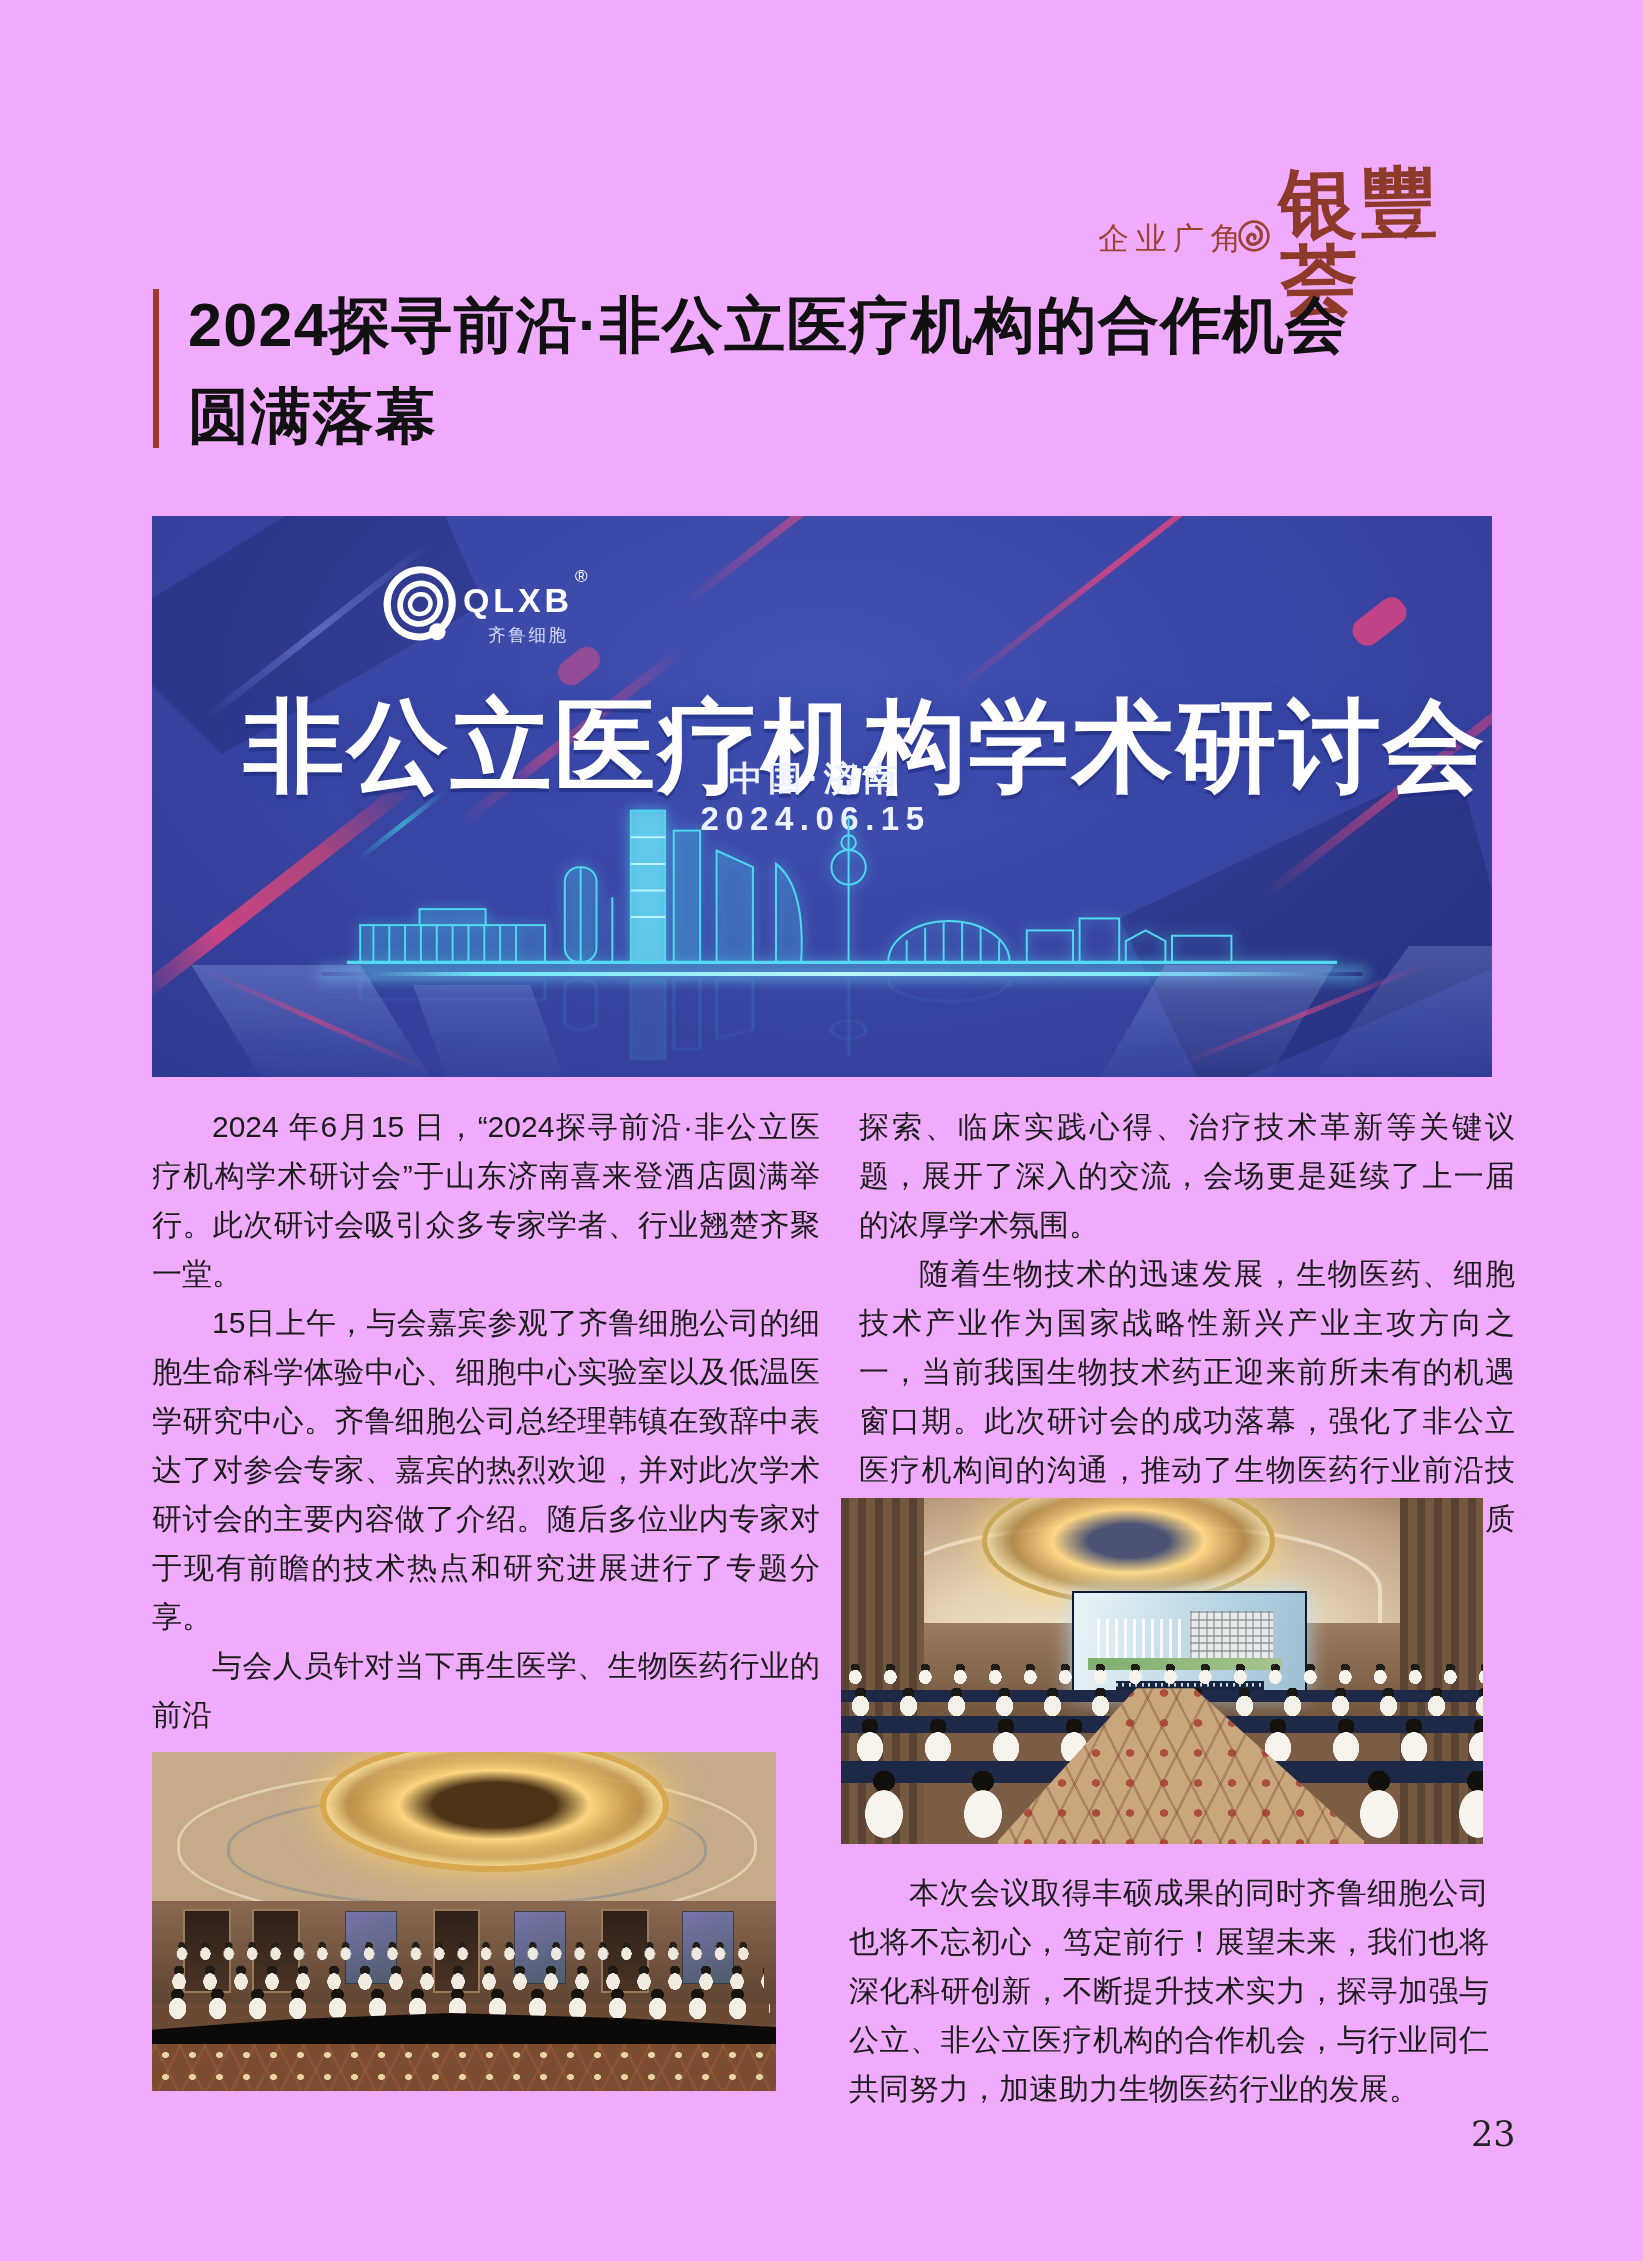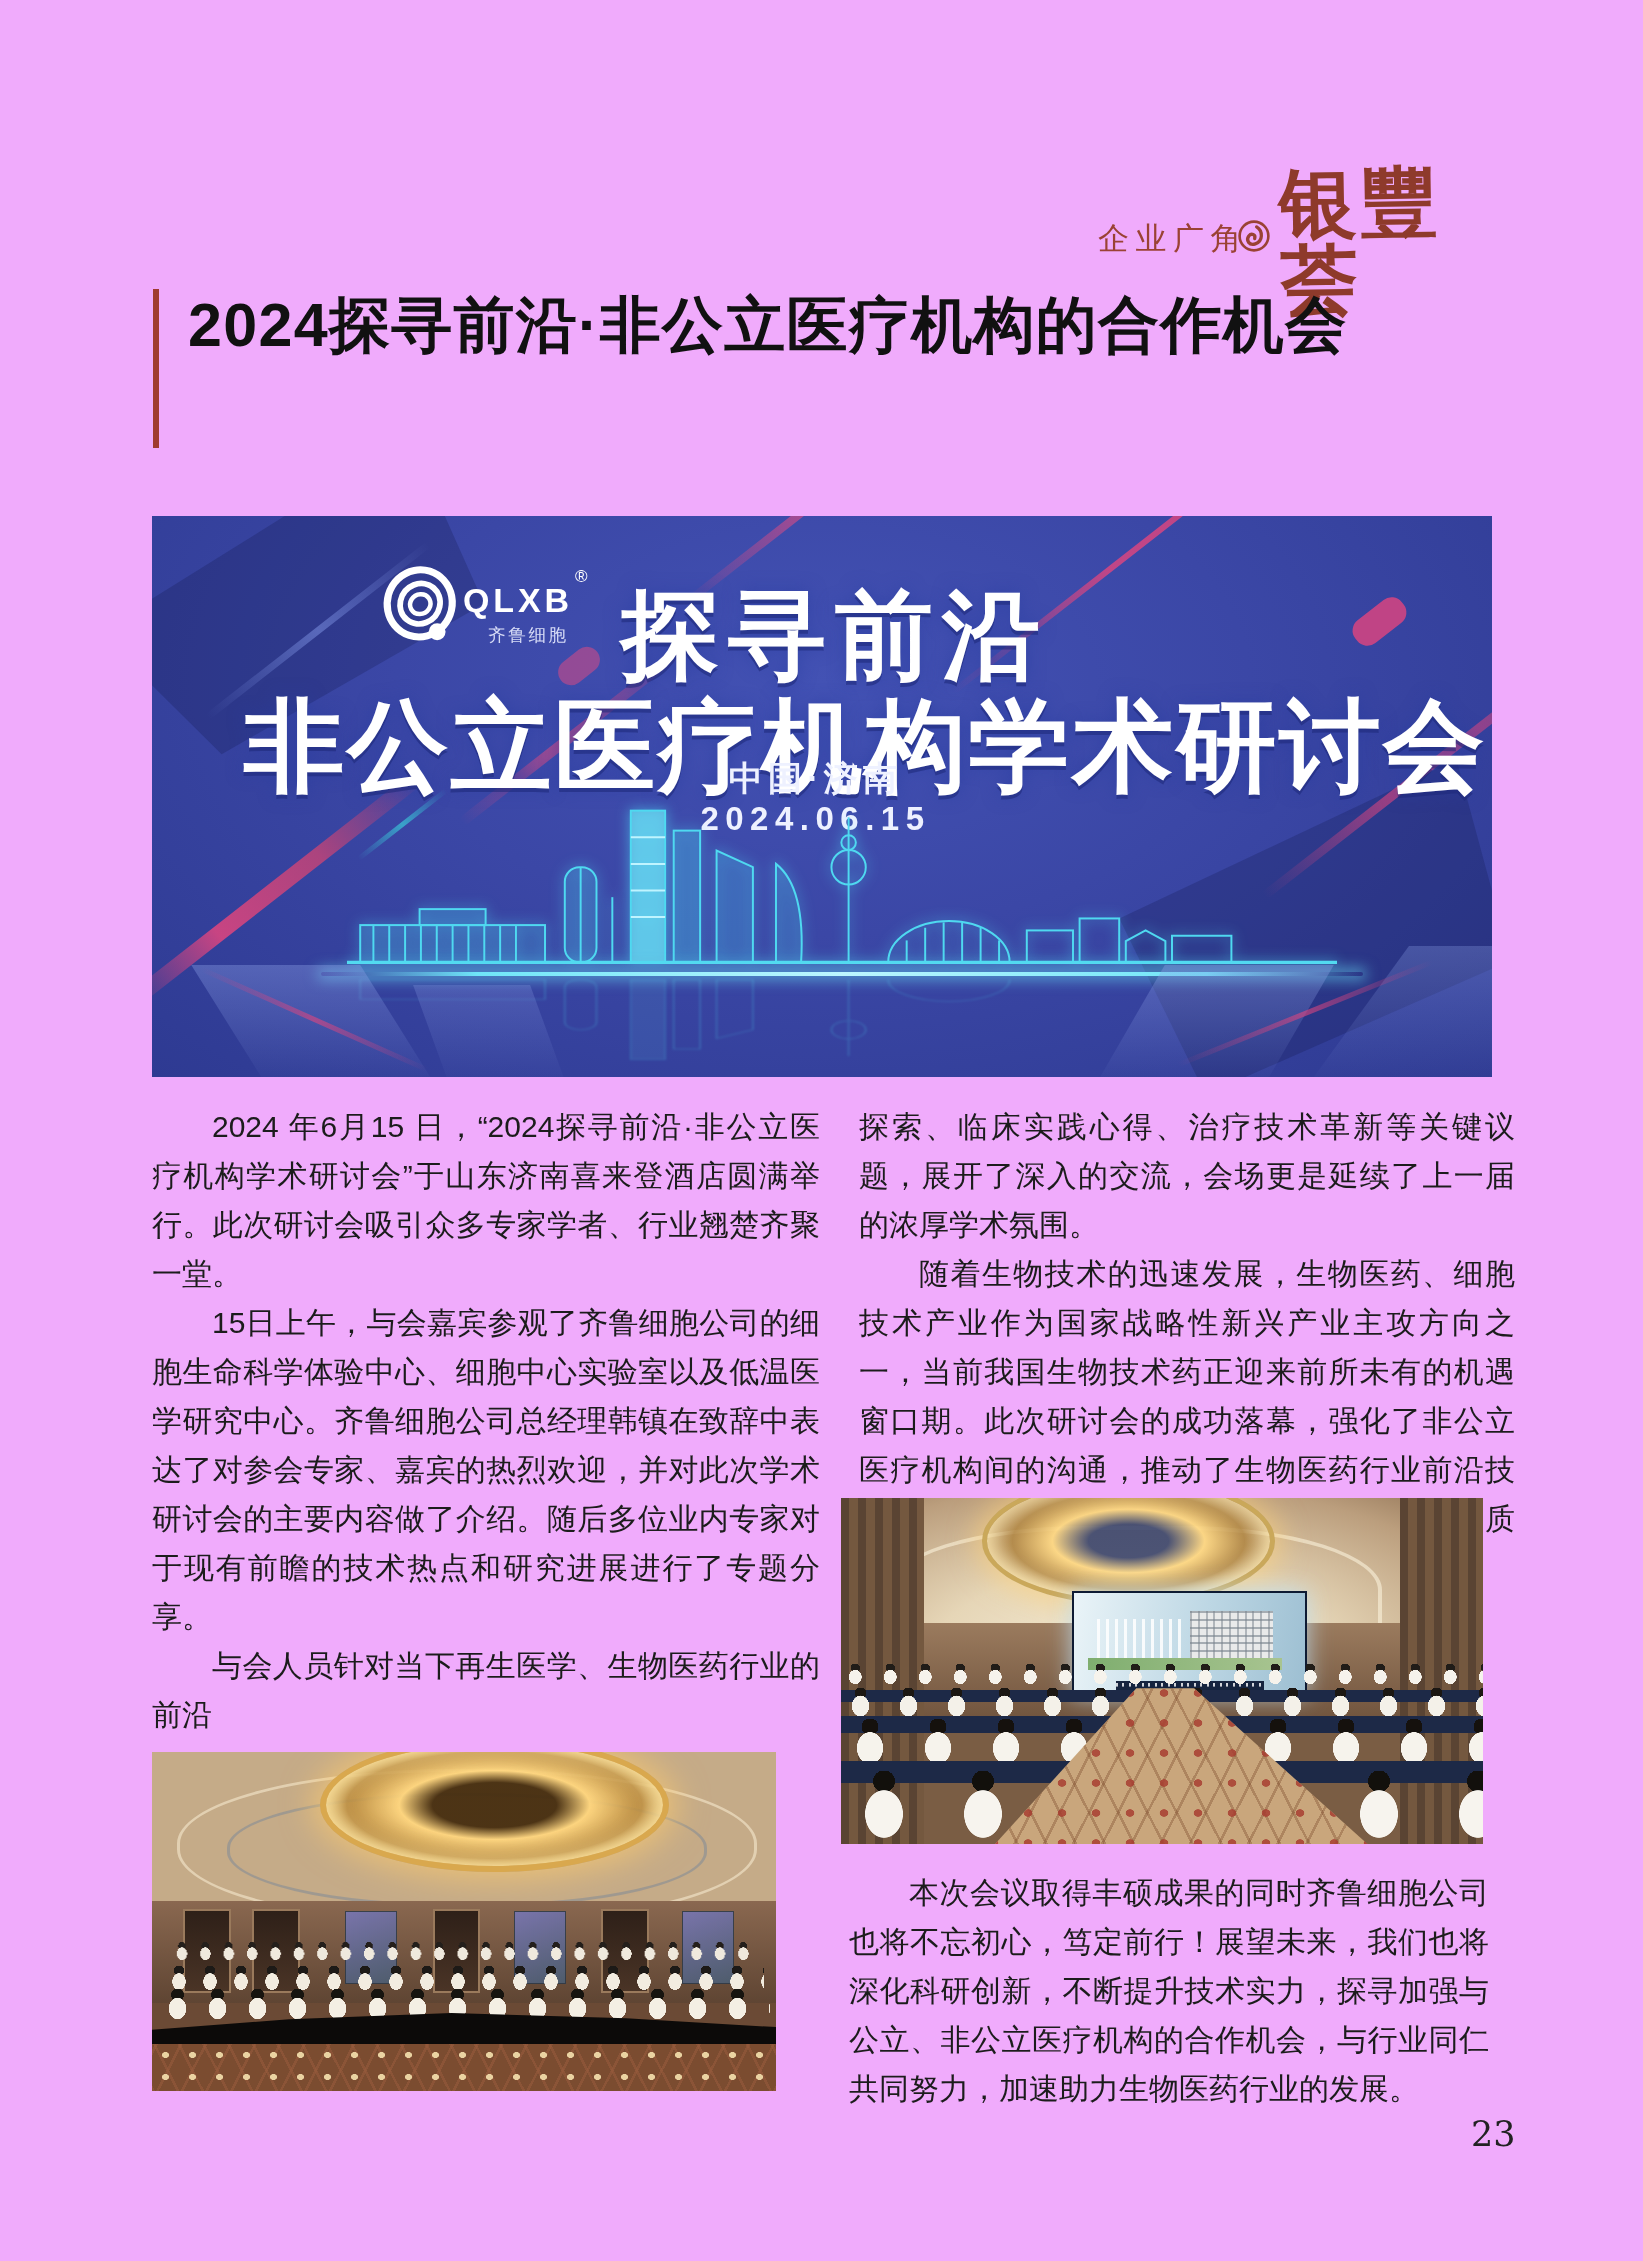--- a/index.html
+++ b/index.html
@@ -201,20 +201,21 @@
     <svg viewBox="0 0 52 52" width="34" height="34">
       <circle cx="26" cy="26" r="22" fill="none" stroke="#9a4234" stroke-width="4"></circle>
       <path d="M30 12 C 40 18 40 34 28 38 C 19 41 13 33 18 26 C 22 21 29 24 27 30" fill="none" stroke="#9a4234" stroke-width="5" stroke-linecap="round"></path>
     </svg>
   </div>
   <div class="hdr-brand">银豐荟</div>
 
   <div class="title-bar"></div>
   <div class="title">
     <div>2024探寻前沿·非公立医疗机构的合作机会</div>
+    <div>圆满落幕</div>
   </div>
 
   <div class="banner">
     <div class="facet f1"></div>
     <div class="facet f2"></div>
     <div class="streak s1"></div>
     <div class="streak s2"></div>
     <div class="streak s3"></div>
     <div class="streak s4"></div>
     <div class="streak s5"></div>
@@ -232,21 +233,20 @@
             <path d="M60 46 A 15 16 0 1 0 61 46" stroke-width="7" transform="rotate(60 60 64)"></path>
           </g>
           <circle cx="88" cy="106" r="13" fill="#ffffff"></circle>
         </svg>
       </div>
       <div class="qlogo-text">QLXB</div>
       <div class="qlogo-reg">®</div>
       <div class="qlogo-sub">齐鲁细胞</div>
     </div>
 
-    <div class="banner-h1">探寻前沿</div>
     <div class="banner-h2">非公立医疗机构学术研讨会</div>
     <div class="banner-loc">中国·济南</div>
     <div class="banner-date">2024.06.15</div>
 
     <svg class="skyline" viewBox="0 0 1500 260" preserveAspectRatio="none">
       <g stroke="#4fd9f0" stroke-width="3" fill="none">
         <rect x="20" y="182" width="280" height="56" fill="rgba(70,210,240,0.12)"></rect>
         <line x1="40" y1="182" x2="40" y2="238"></line>
           <line x1="64" y1="182" x2="64" y2="238"></line>
         <line x1="88" y1="182" x2="88" y2="238"></line>

